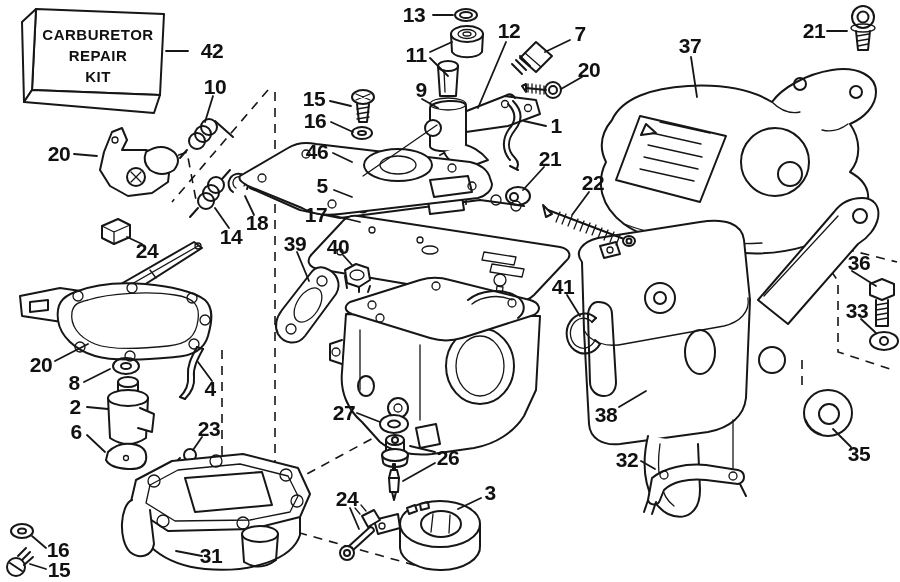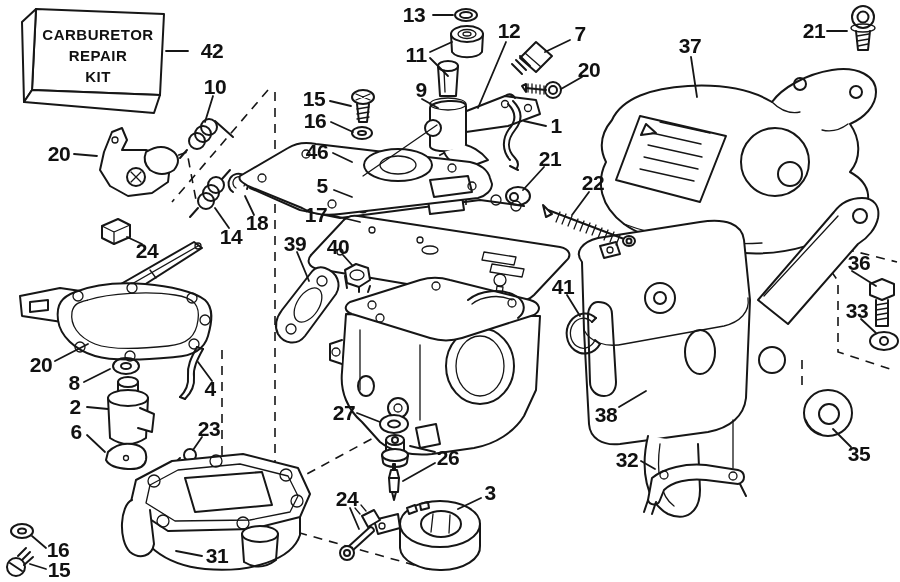--- a/index.html
+++ b/index.html
@@ -496,17 +496,17 @@
 <div class="callout" style="left:210px;top:389px">4</div>
 <div class="callout" style="left:76px;top:432px">6</div>
 <div class="callout" style="left:209px;top:429px">23</div>
 <div class="callout" style="left:606px;top:415px">38</div>
 <div class="callout" style="left:344px;top:413px">27</div>
 <div class="callout" style="left:448px;top:458px">26</div>
 <div class="callout" style="left:627px;top:460px">32</div>
 <div class="callout" style="left:859px;top:454px">35</div>
 <div class="callout" style="left:347px;top:499px">24</div>
 <div class="callout" style="left:490px;top:493px">3</div>
-<div class="callout" style="left:217px;top:556px">31</div>
+<div class="callout" style="left:211px;top:556px">31</div>
 <div class="callout" style="left:58px;top:550px">16</div>
 <div class="callout" style="left:59px;top:570px">15</div>
 
 </div>
 
 </body></html>

